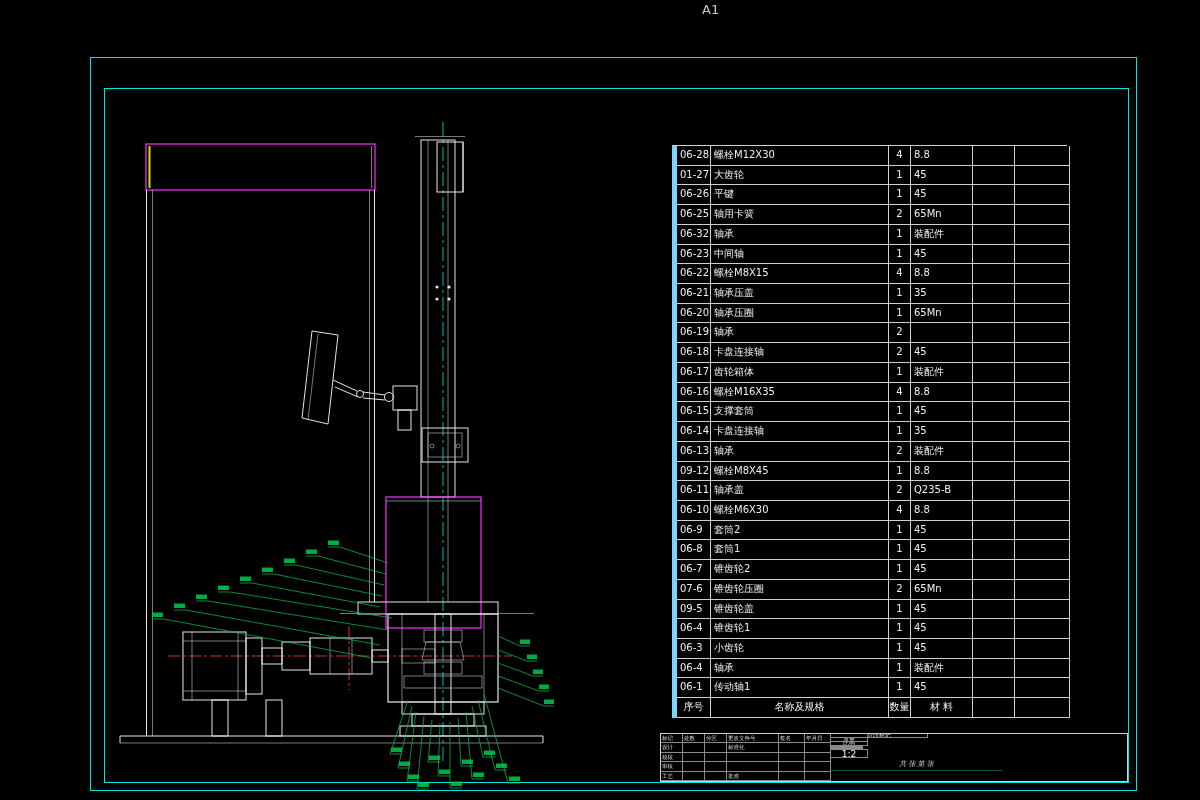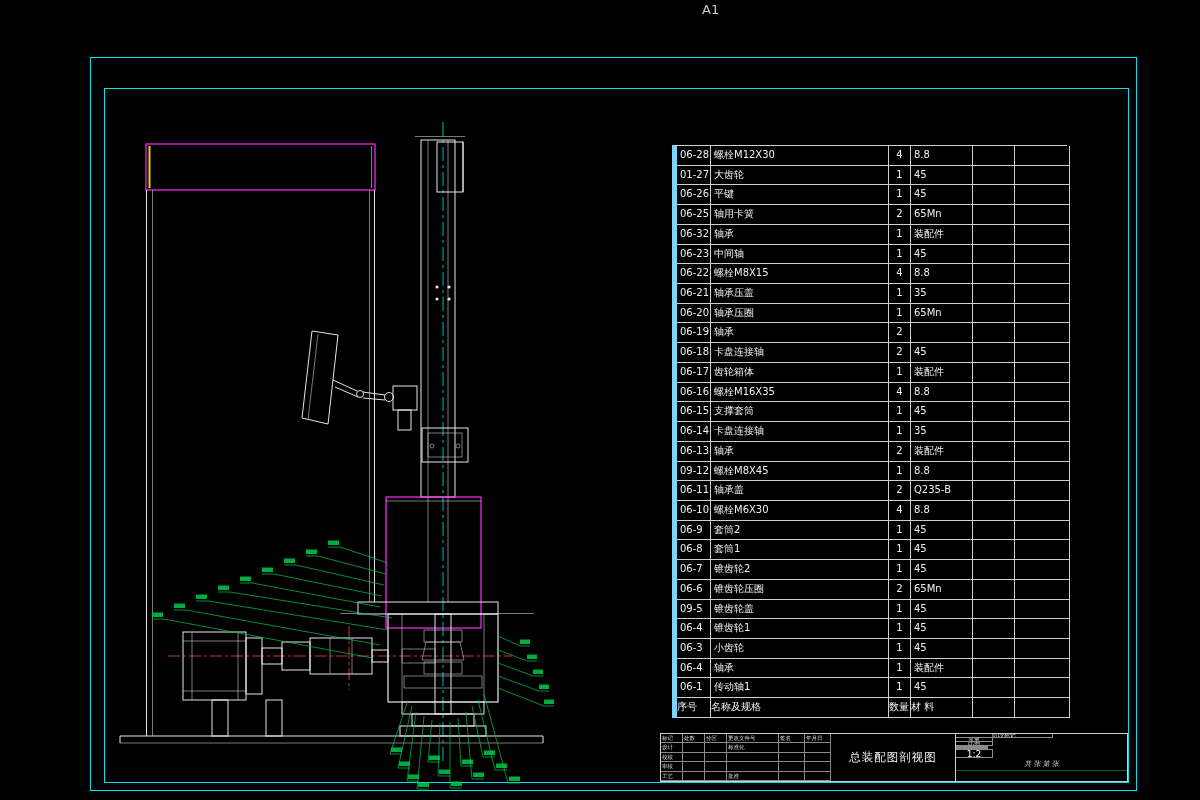--- a/index.html
+++ b/index.html
@@ -24,21 +24,21 @@
   .ld rect { fill:#00c94f; opacity:0.85; }
 
   
   #bom { position:absolute; left:672px; top:145px; width:395px;
          border-top:1px solid #cfcfcf; border-left:5px solid #7dd3fc;
          font-size:10px; color:#f0f0f0; }
   .bom-row { display:grid; grid-template-columns:34px 178px 22px 62px 42px 55px; height:19.72px; }
   .bom-cell { border-right:1px solid #cfcfcf; border-bottom:1px solid #cfcfcf;
               padding-left:3px; line-height:18.5px; overflow:hidden; white-space:nowrap; }
   .bom-qty { text-align:center; padding-left:0; }
-  .bom-head .bom-cell { text-align:left; padding-left:0; }
+  .bom-head .bom-cell { text-align:center; padding-left:0; }
 
   
   #titleblock { position:absolute; left:660px; top:733px; width:468px; height:49px;
                 display:flex; border:1px solid #cfcfcf; background:#000; }
   .tb-left { width:170px; display:grid;
              grid-template-columns:22px 22px 22px 52px 26px 26px;
              grid-auto-rows:9.4px; font-size:5.5px; color:#dedede; }
   .tb-c { border-right:1px solid #8a8a8a; border-bottom:1px solid #8a8a8a;
           overflow:hidden; white-space:nowrap; line-height:9px; padding-left:1px; }
   .tb-mid { width:125px; border-right:1px solid #cfcfcf;
@@ -435,21 +435,21 @@
       </div>
       <div class="bom-row">
         <div class="bom-cell bom-no">06-7</div>
         <div class="bom-cell bom-name">锥齿轮2</div>
         <div class="bom-cell bom-qty">1</div>
         <div class="bom-cell bom-material">45</div>
         <div class="bom-cell bom-extra1"></div>
         <div class="bom-cell bom-extra2"></div>
       </div>
       <div class="bom-row">
-        <div class="bom-cell bom-no">06-6</div>
+        <div class="bom-cell bom-no">07-6</div>
         <div class="bom-cell bom-name">锥齿轮压圈</div>
         <div class="bom-cell bom-qty">2</div>
         <div class="bom-cell bom-material">65Mn</div>
         <div class="bom-cell bom-extra1"></div>
         <div class="bom-cell bom-extra2"></div>
       </div>
       <div class="bom-row">
         <div class="bom-cell bom-no">09-5</div>
         <div class="bom-cell bom-name">锥齿轮盖</div>
         <div class="bom-cell bom-qty">1</div>
@@ -530,21 +530,20 @@
       <div class="tb-c"></div>
 
       <div class="tb-c">工艺</div>
       <div class="tb-c"></div>
       <div class="tb-c"></div>
       <div class="tb-c">批准</div>
       <div class="tb-c"></div>
       <div class="tb-c"></div>
     </div>
 
-    <div class="tb-mid">总装配图剖视图</div>
 
     <div class="tb-right">
       <div class="tbr-row1">
         <div class="tbr-stage">阶段标记</div>
         <div class="tbr-mass">质量</div>
         <div class="tbr-scale">比例</div>
       </div>
       <div class="tbr-row2">
         <div class="tbr-sub"></div>
         <div class="tbr-sub"></div>

